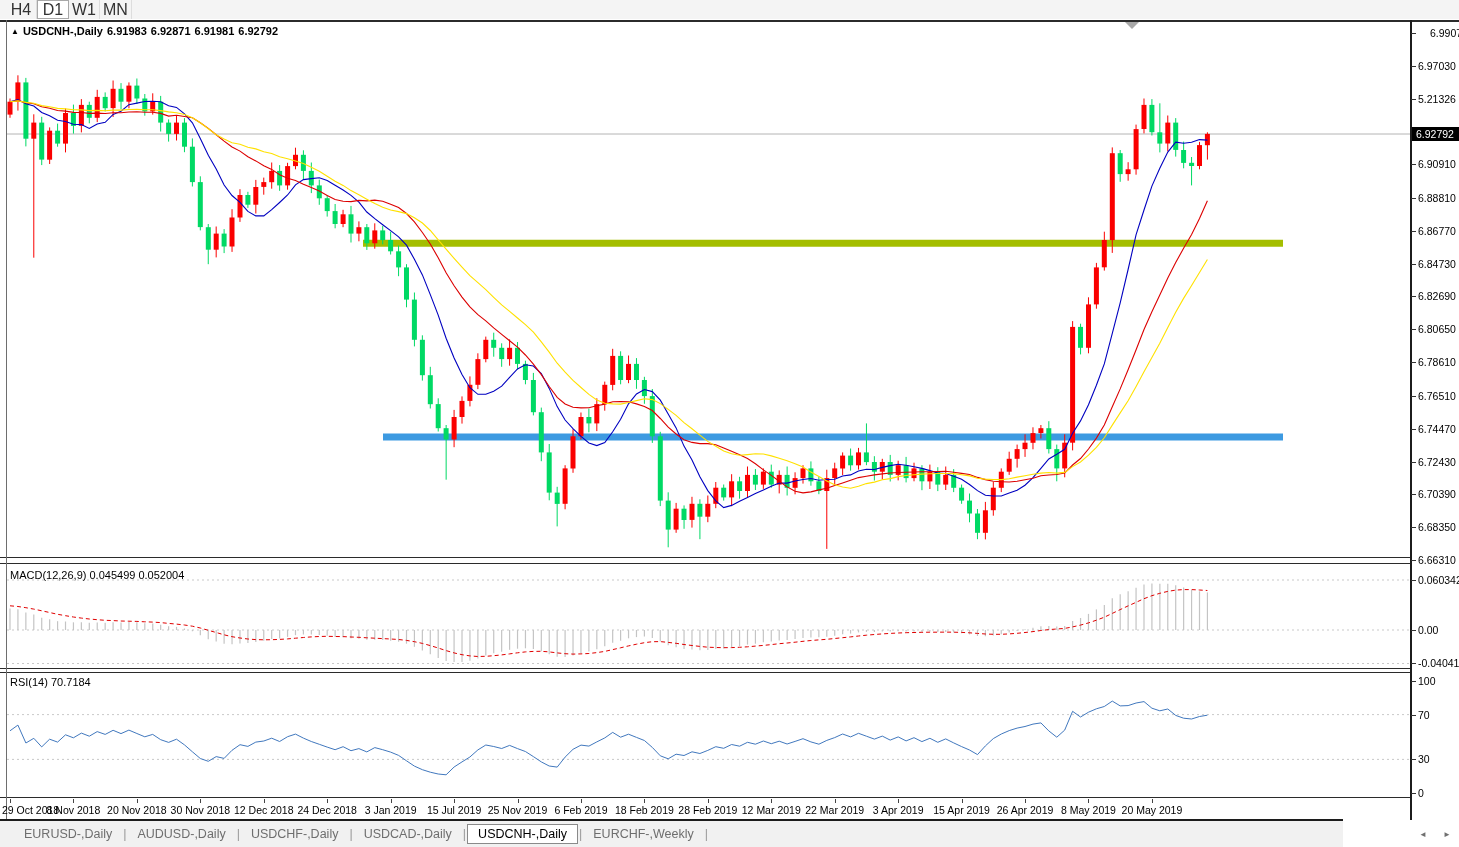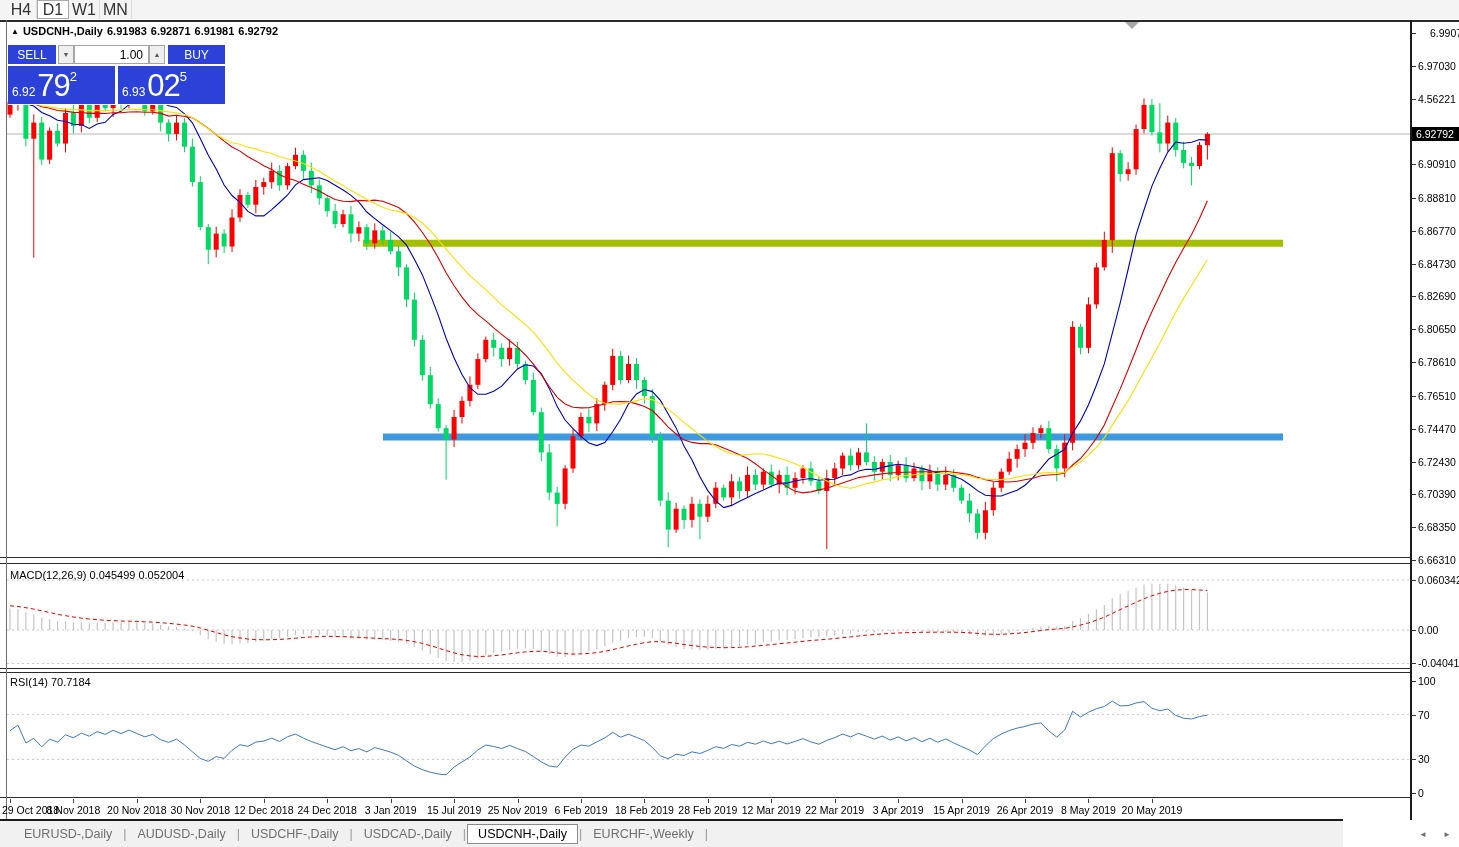--- a/index.html
+++ b/index.html
@@ -60,43 +60,20 @@
       <div class="tf-btn">W1</div>
       <div class="tf-btn">MN</div>
     </div>
 
   <div class="hline-sep" style="top:20px;height:2px;"></div>
 
   <div id="chart-title">
     <span class="arr">▲</span><span>USDCNH-,Daily</span><span>6.91983</span><span>6.92871</span><span>6.91981</span><span>6.92792</span>
   </div>
 
-  <div id="trade-panel">
-    <div class="tp-row1">
-      <div class="btn-sell">SELL</div>
-      <div class="spin-btn" id="vol-dec">
-          <span>▼</span>
-        </div>
-      <div id="vol-field">1.00</div>
-      <div class="spin-btn" id="vol-inc">
-          <span>▲</span>
-        </div>
-      <div class="btn-buy">BUY</div>
-    </div>
-    <div class="price-box" id="sell-box">
-      <span class="pb-small">6.92</span>
-      <span class="pb-big">79</span>
-      <span class="pb-sup">2</span>
-    </div>
-    <div class="price-box" id="buy-box">
-      <span class="pb-small">6.93</span>
-      <span class="pb-big">02</span>
-      <span class="pb-sup">5</span>
-    </div>
-  </div>
 
   <svg id="svg-main" style="left:7px;top:20px;" width="1403" height="537">
       <g>
         <line x1="0" y1="114.0" x2="1403" y2="114.0" stroke="#b4b4b4" stroke-width="1"></line>
       </g>
       <g>
         <line x1="356" y1="223.3" x2="1276" y2="223.3" stroke="#a4be00" stroke-width="7"></line>
         <line x1="376" y1="417.1" x2="1276" y2="417.1" stroke="#3d9ae1" stroke-width="7"></line>
       </g>
       <g>
@@ -588,21 +565,21 @@
   <div class="vline" style="left:1410px;top:20px;width:2px;height:800px;background:#1c1c1c;"></div>
 
   <div id="shift-marker"></div>
 
   <div id="axis-layer">
       <div class="ax-tick" style="left: 1411px; top: 33px;"></div>
       <div class="ax-label" style="left: 1418px; top: 26.5px; margin-left: 12px;">6.99070</div>
       <div class="ax-tick" style="left: 1411px; top: 66px;"></div>
       <div class="ax-label" style="left: 1418px; top: 59.5px;">6.97030</div>
       <div class="ax-tick" style="left: 1411px; top: 99px;"></div>
-      <div class="ax-label" style="left: 1418px; top: 92.5px;">4.56221</div>
+      <div class="ax-label" style="left: 1418px; top: 92.5px;">5.21326</div>
       <div class="ax-tick" style="left: 1411px; top: 164px;"></div>
       <div class="ax-label" style="left: 1418px; top: 157.5px;">6.90910</div>
       <div class="ax-tick" style="left: 1411px; top: 198px;"></div>
       <div class="ax-label" style="left: 1418px; top: 191.5px;">6.88810</div>
       <div class="ax-tick" style="left: 1411px; top: 231px;"></div>
       <div class="ax-label" style="left: 1418px; top: 224.5px;">6.86770</div>
       <div class="ax-tick" style="left: 1411px; top: 264px;"></div>
       <div class="ax-label" style="left: 1418px; top: 257.5px;">6.84730</div>
       <div class="ax-tick" style="left: 1411px; top: 296px;"></div>
       <div class="ax-label" style="left: 1418px; top: 289.5px;">6.82690</div>

